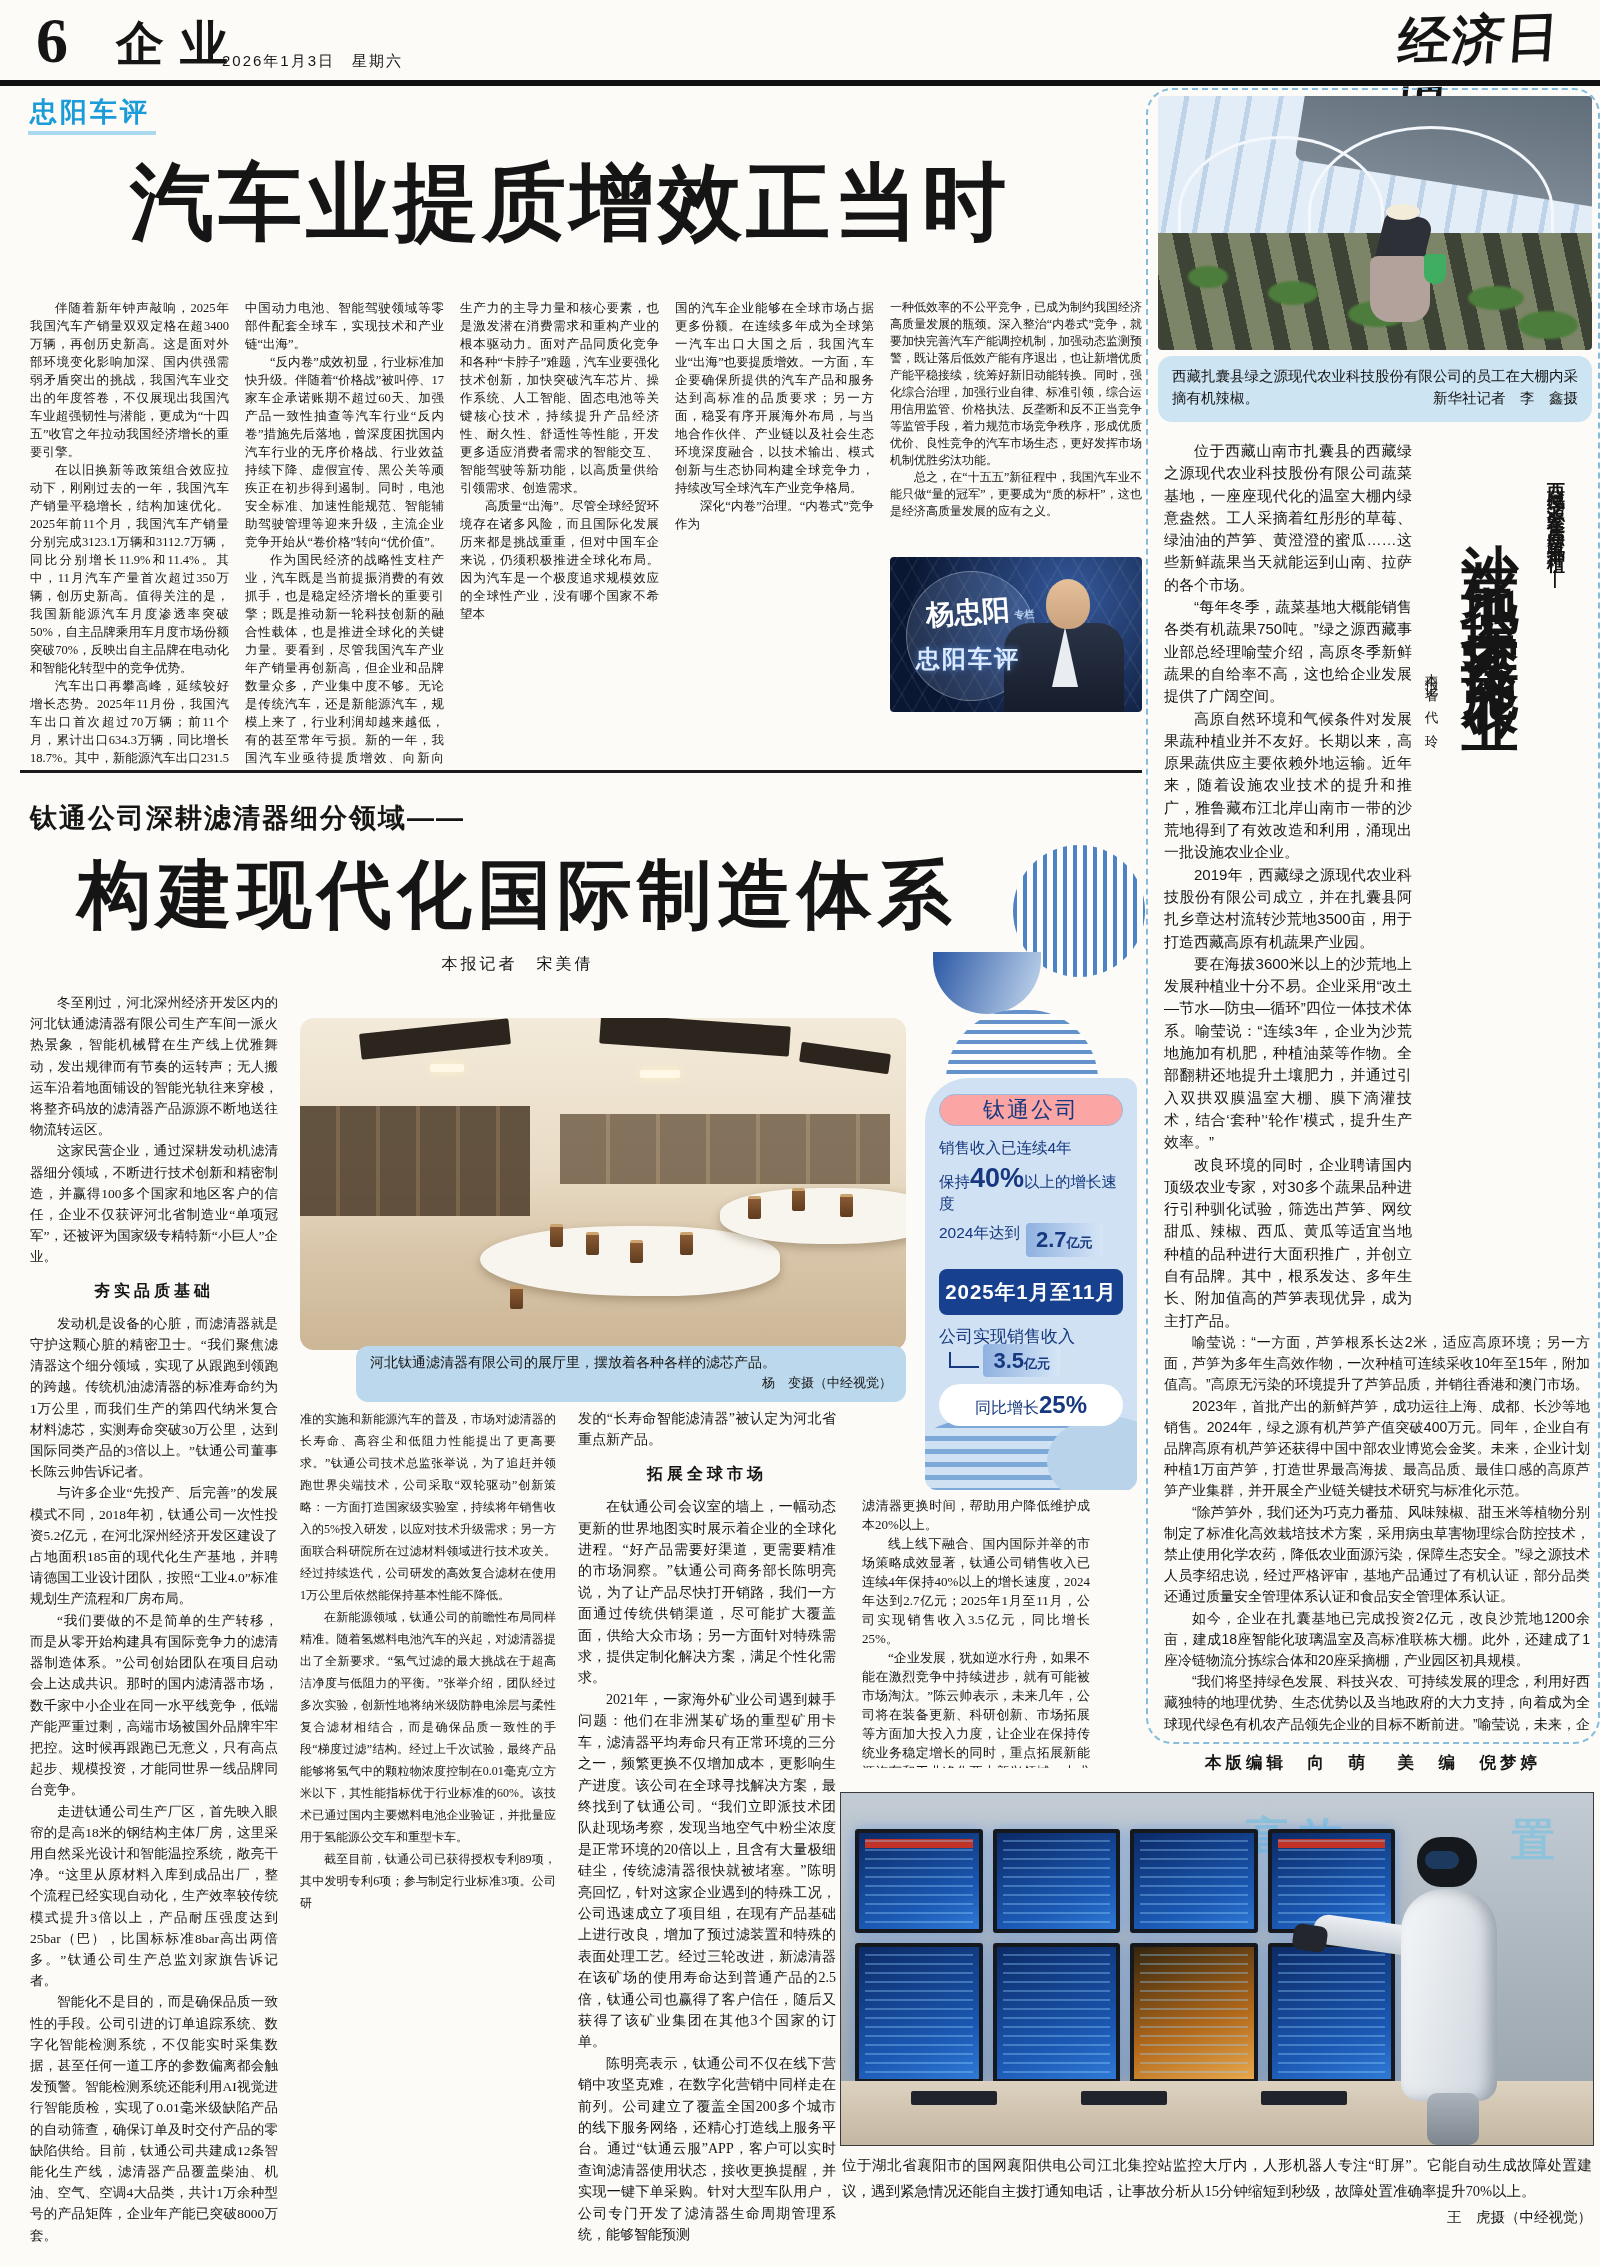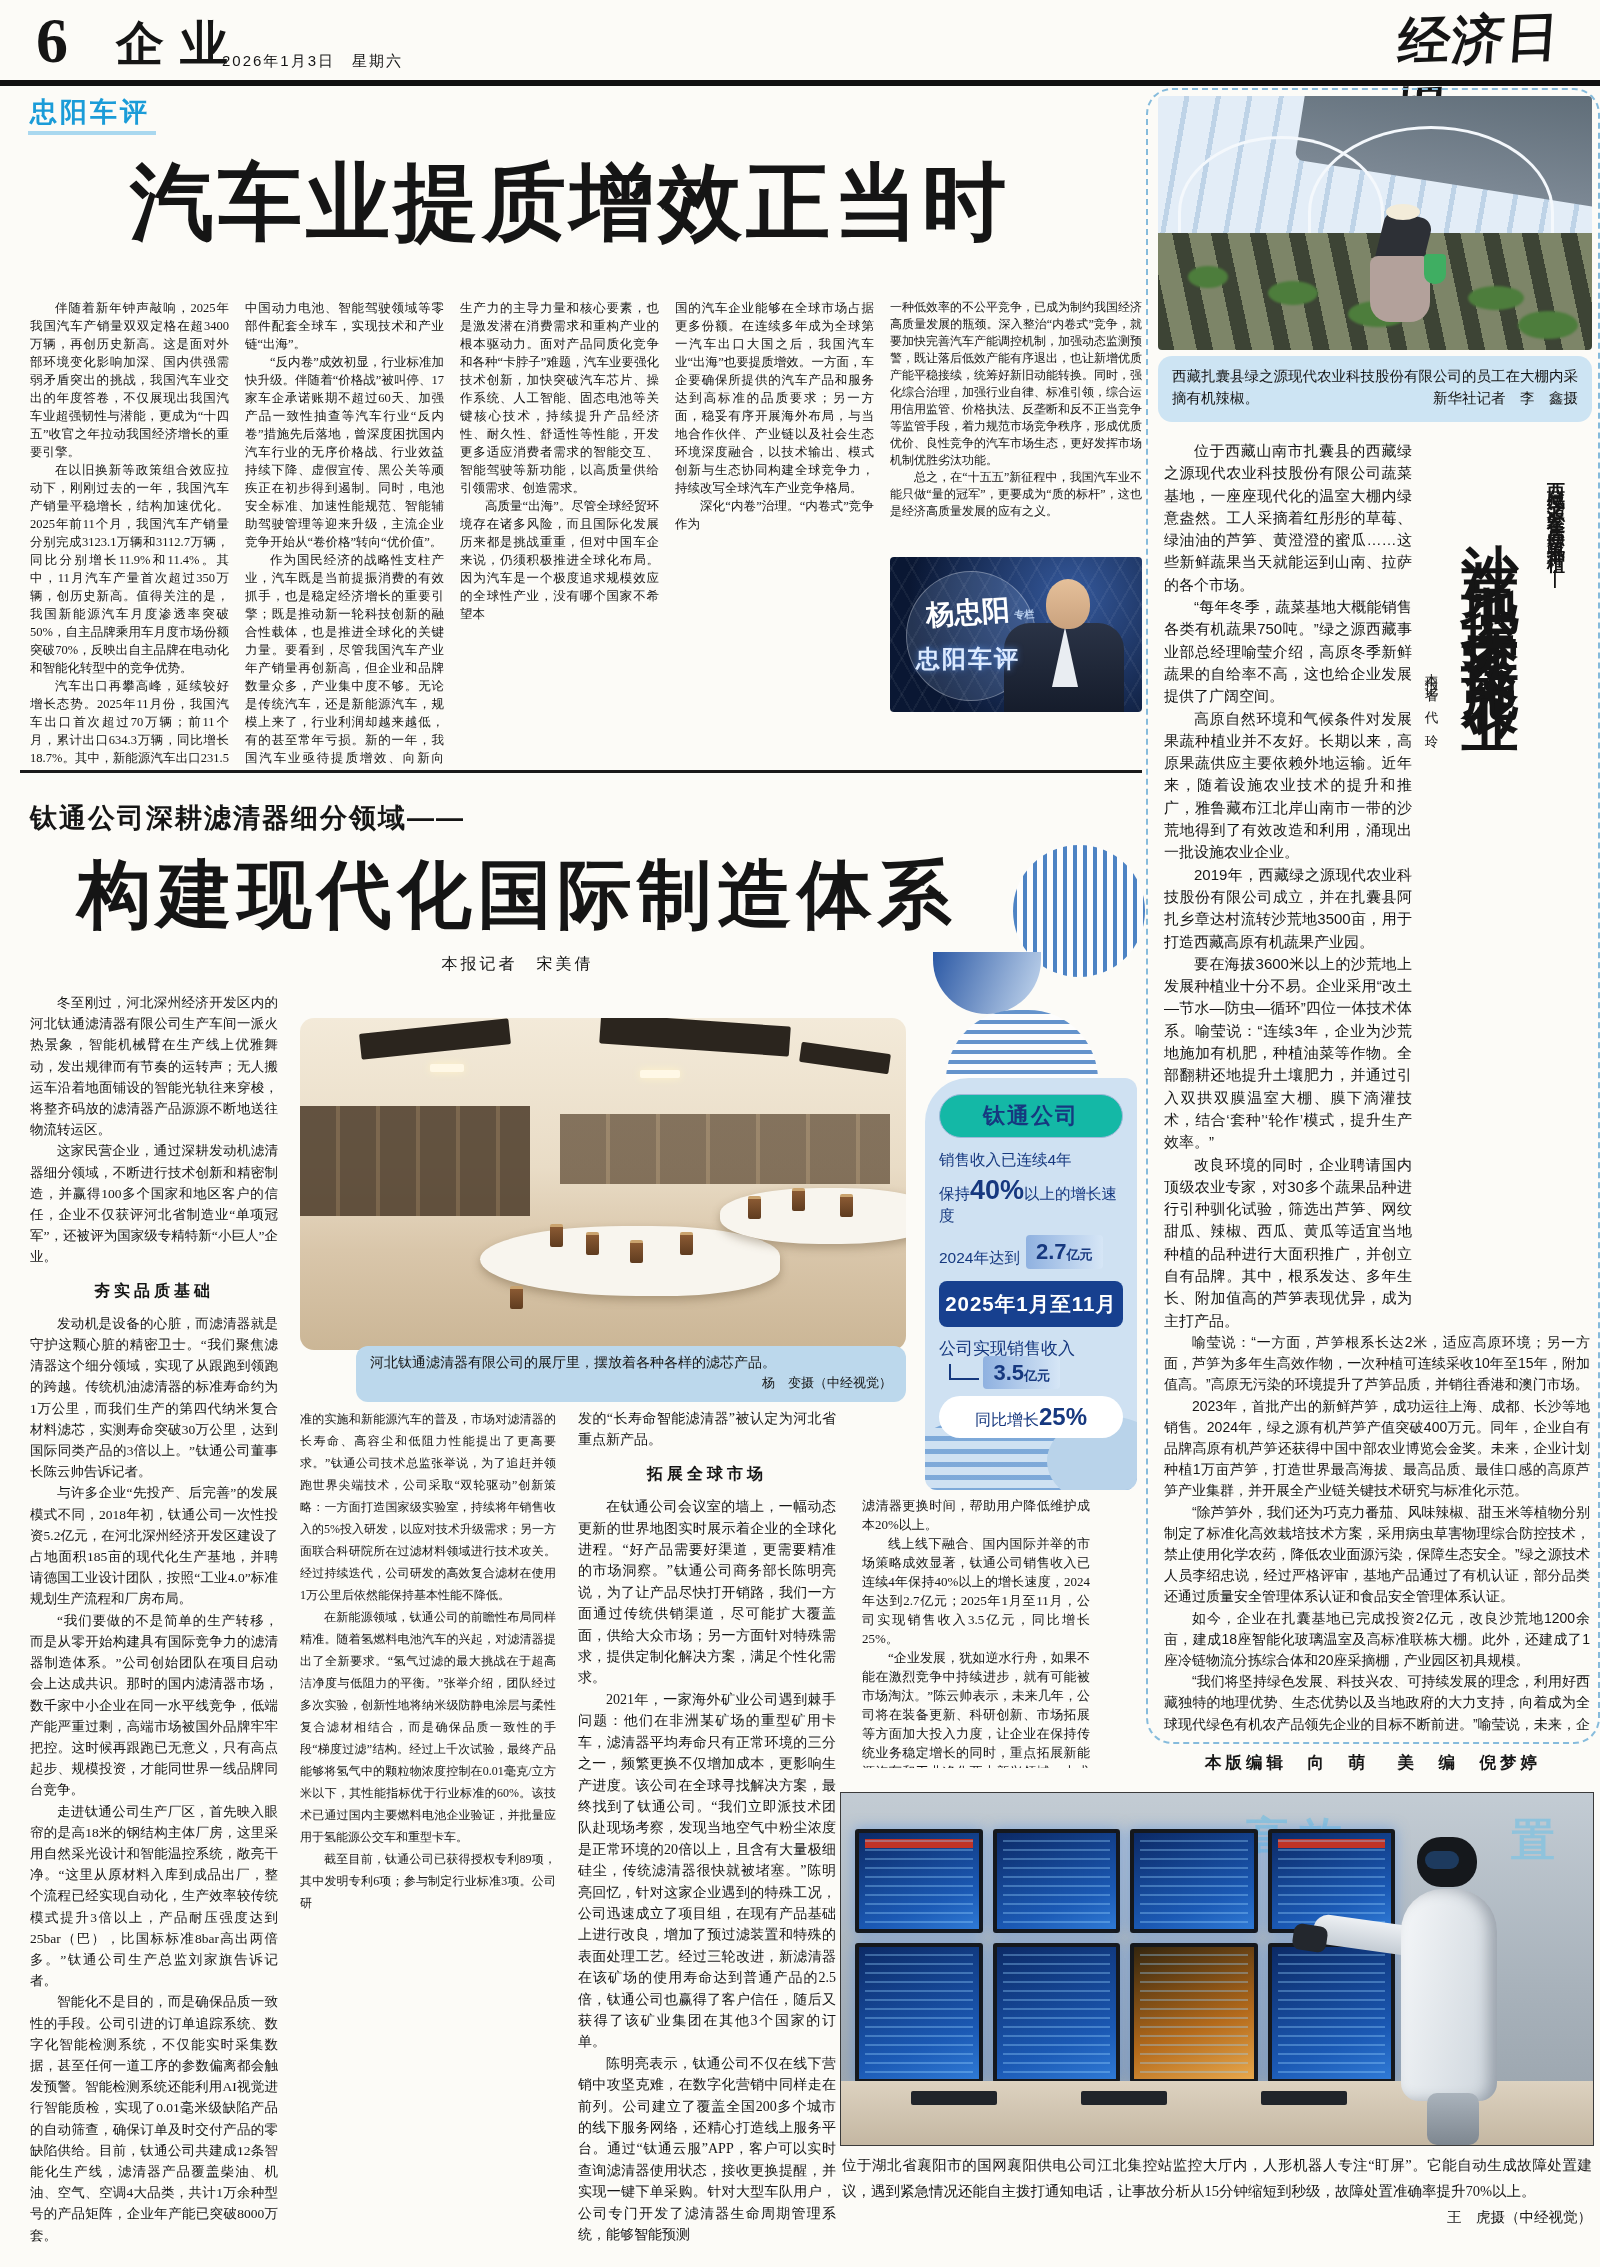--- a/index.html
+++ b/index.html
@@ -49,25 +49,25 @@
   .sr-shelf{position:absolute;left:0;top:88px;width:230px;height:110px;background:repeating-linear-gradient(90deg,#4b3a28 0 36px,#6a543a 36px 40px),repeating-linear-gradient(0deg,#4b3a28 0 24px,#6a543a 24px 27px);opacity:.85;}
   .sr-shelf2{position:absolute;left:260px;top:96px;width:330px;height:70px;background:repeating-linear-gradient(90deg,#57432d 0 46px,#7a6244 46px 50px);opacity:.7;}
   .sr-counter{position:absolute;background:#f8f5ee;box-shadow:0 4px 10px rgba(90,70,40,.35);}
   .sr-prod{position:absolute;width:13px;height:20px;background:linear-gradient(#8a5a33,#5f3c1f);border-top:3px solid #caa36e;border-radius:2px;}
   
   .ig-circ1{position:absolute;left:1013px;top:845px;width:132px;height:132px;border-radius:50%;background:repeating-linear-gradient(90deg,#4d83c4 0 4px,#fdfdfd 4px 10px);}
   .ig-circ2{position:absolute;left:933px;top:952px;width:108px;height:62px;border-radius:0 0 110px 110px;background:linear-gradient(110deg,#2c59a5,#c6d9ef);}
   .ig-circ3{position:absolute;left:946px;top:1010px;width:152px;height:70px;border-radius:152px 152px 0 0;background:repeating-linear-gradient(180deg,#6493cc 0 4px,#fdfdfd 4px 10px);}
   .infographic{position:absolute;left:925px;top:1078px;width:212px;height:412px;background:#cfe1f2;border-radius:44px 12px 12px 12px;overflow:hidden;font-family:"Liberation Sans",sans-serif;color:#16387f;}
   .ig-inner{position:relative;padding:16px 14px;z-index:2;}
-  .ig-pill{background:#14b8a6;border:1px solid #9db8d8;border-radius:22px;text-align:center;font-weight:700;font-size:22px;padding:6px 0;letter-spacing:2px;}
+  .ig-pill{background:#fca5a5;border:1px solid #9db8d8;border-radius:22px;text-align:center;font-weight:400;font-size:22px;padding:0 0;letter-spacing:2px;}
   .ig-l1{margin-top:12px;font-size:15.5px;}
   .ig-l2{margin-top:4px;font-size:15.5px;}
   .ig-big{font-size:27px;font-weight:700;}
-  .ig-row{margin-top:8px;display:flex;align-items:flex-end;gap:6px;font-size:15.5px;}
+  .ig-row{margin-top:8px;display:flex;align-items:flex-start;gap:6px;font-size:15.5px;}
   .ig-val{background:linear-gradient(90deg,#8fb1e0,#d6e6f6);border-radius:4px;padding:4px 10px;font-weight:900;font-size:22px;white-space:nowrap;}
   .ig-val small{font-size:13px;font-weight:700;}
   .ig-banner{margin-top:12px;background:#17408f;color:#fff;border-radius:8px;text-align:center;font-weight:900;font-size:20.5px;padding:9px 0;letter-spacing:1px;}
   .ig-l4{margin-top:10px;font-size:17px;}
   .ig-conn{margin:4px 0 0 10px;border-left:2px solid #16387f;border-bottom:2px solid #16387f;width:28px;height:14px;display:inline-block;}
   .ig-pill2{margin-top:10px;background:#fff;border-radius:24px;text-align:center;font-size:16px;padding:7px 0;}
   .ig-pill2 b{font-size:24px;}
   .ig-waves{position:absolute;left:-24px;bottom:-30px;width:260px;height:110px;border-radius:50% 50% 0 0;background:repeating-linear-gradient(180deg,#6f9fd4 0 5px,rgba(255,255,255,0) 5px 13px);opacity:.85;}
   .ig-blob{position:absolute;right:-30px;bottom:-16px;width:120px;height:90px;border-radius:50%;background:#b9d3ea;}
   

